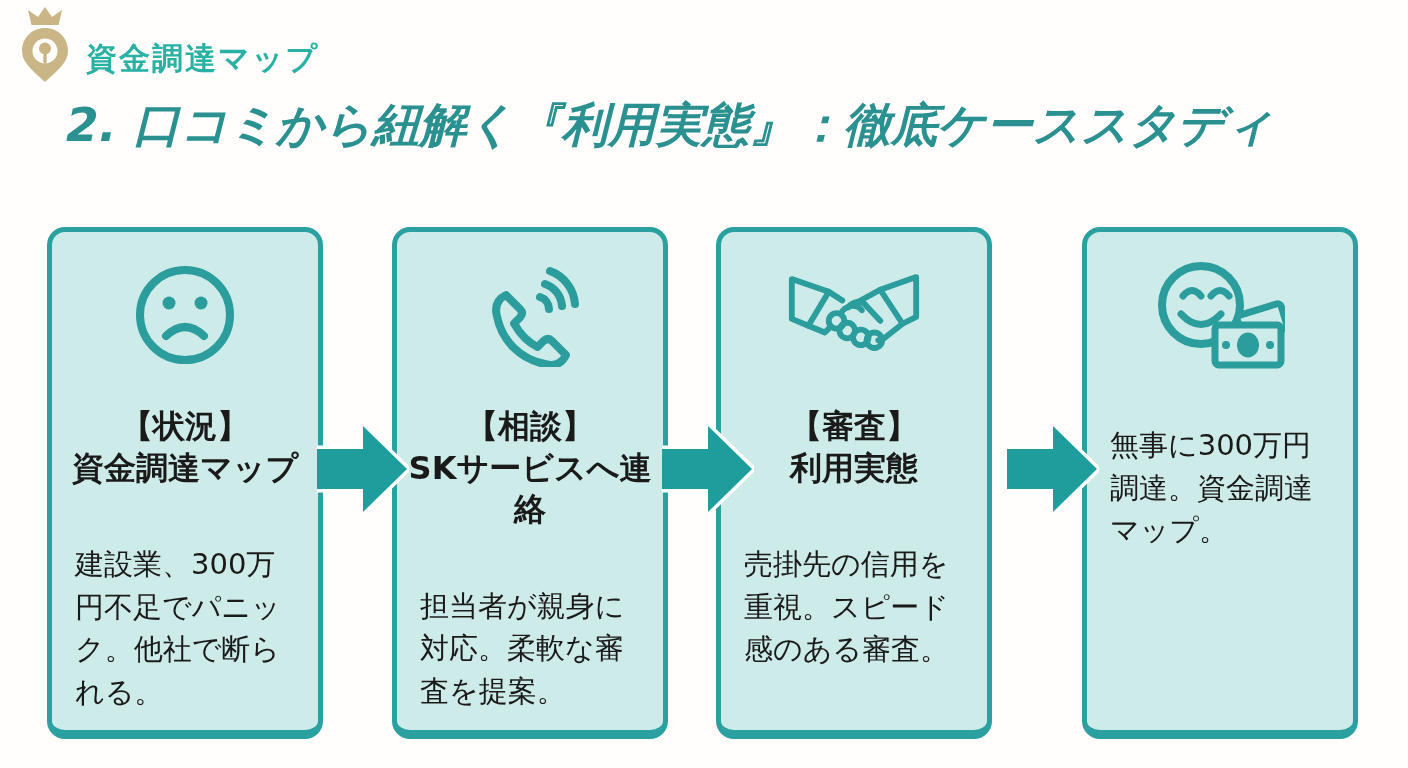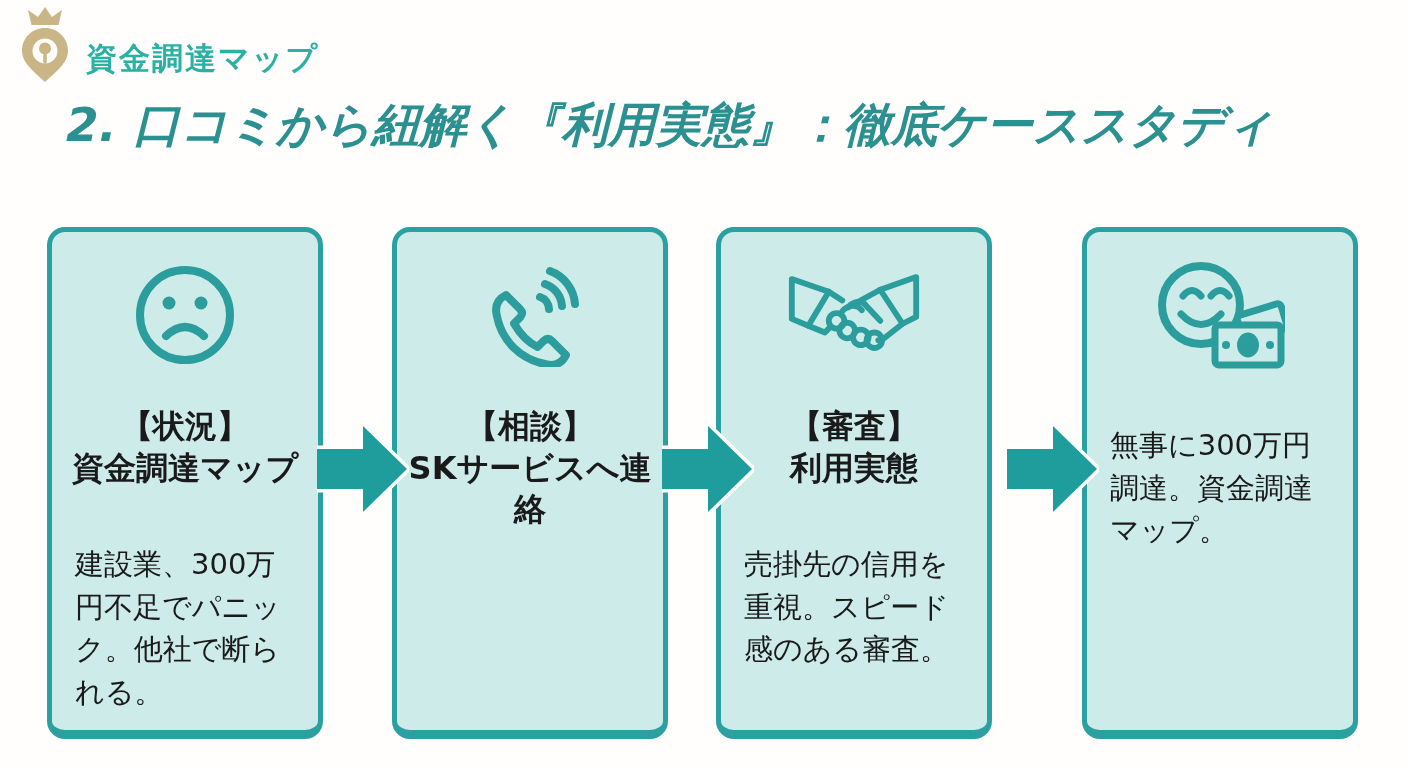--- a/index.html
+++ b/index.html
@@ -81,20 +81,21 @@
       <path d="M28 32 q-12 6 -9.5 19 q3.5 20 17 33.5 t33.5 17 q13 2.5 19 -9.5 l-14 -14 q-4 -4 -8.5 0 l-6 6 q-14 -7 -23.5 -23.5 l6 -6 q4 -4.5 0 -8.5 z"></path>
       <path d="M62 34 A13 13 0 0 1 71 46"></path>
       <path d="M67 21 A25 25 0 0 1 84 43"></path>
       <path d="M72 8 A38 38 0 0 1 97 41"></path>
     </svg>
   </div>
   <div class="card-title">
     <div>【相談】</div>
     <div>SKサービスへ連絡</div>
   </div>
+  <div class="card-body">担当者が親身に対応。柔軟な審査を提案。</div>
 </div>
 
 <div class="card card-3">
   <div class="icon-wrap">
     <svg class="icon" width="136" height="108" viewBox="0 0 140 110" stroke-width="6">
       <path d="M6 18 L44 31 L23 66 L6 59 Z"></path>
       <path d="M134 16 L97 29 L120 64 L134 57 Z"></path>
       <path d="M97 29 L64 47"></path>
       <path d="M44 31 L58 40"></path>
       <path d="M64 47 C70 40 79 40 83 46 L97 61"></path>

